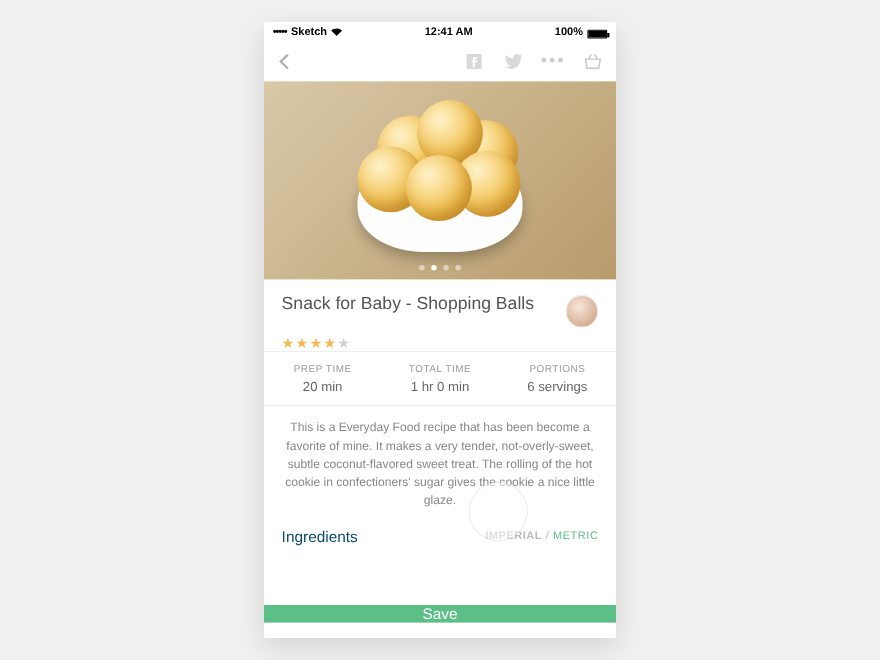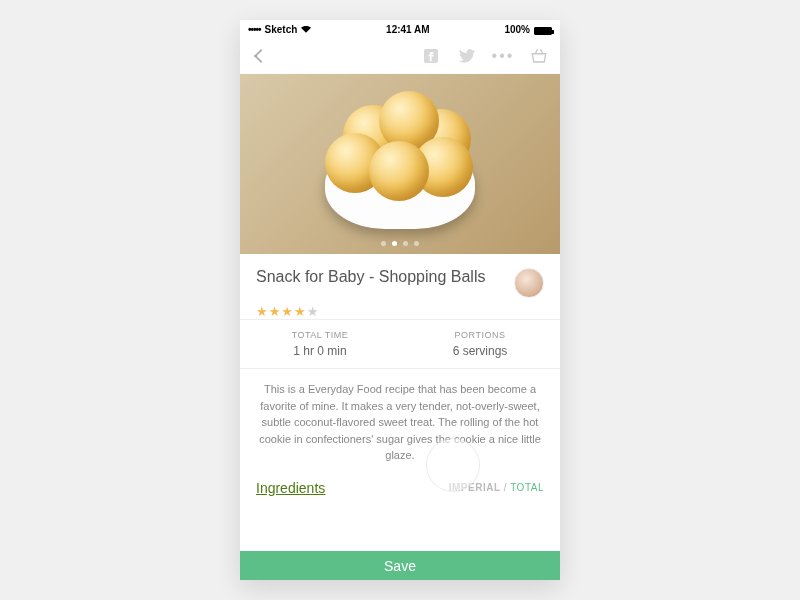--- a/index.html
+++ b/index.html
@@ -134,29 +134,30 @@
     color:#888;
     text-align:center;
   }
 
   .ingredients-row {
     display:flex;
     align-items:center;
     justify-content:space-between;
     padding: 4px 16px 8px;
   }
-  .ingredients-title { font-size:14px; color:#4d7c0f;text-decoration:underline; }
+  .ingredients-title { font-size:14px; color:#0c4a6e; }
   .unit-toggle { font-size:10px; letter-spacing:0.5px; }
   .unit-imperial { color:#bbb;font-weight:bold; }
   .unit-sep { color:#bbb; }
   .unit-metric { color:#5bbf87; }
 
   .bottom-bar {
     display:flex;
-    height:29px;
+    height:44px;
+    align-items:center;
   }
   .btn {
     flex:1;
     background:#5bbf87;
     color:#fff;
     font-size:14px;
     display:flex;
     align-items:center;
     justify-content:center;
     cursor:pointer;
@@ -241,35 +242,39 @@
     <div class="title-row">
       <div class="title">Snack for Baby - Shopping Balls</div>
       <div class="avatar"></div>
     </div>
     <div class="stars">
       <span class="star-on">★★★★</span><span class="star-off">★</span>
     </div>
 
     <div class="stats">
       <div class="stat">
+        <div class="stat-label">PREP TIME</div>
+        <div class="stat-value">20 min</div>
+      </div>
+      <div class="stat">
         <div class="stat-label">TOTAL TIME</div>
         <div class="stat-value">1 hr  0 min</div>
       </div>
       <div class="stat">
         <div class="stat-label">PORTIONS</div>
         <div class="stat-value">6 servings</div>
       </div>
     </div>
 
     <div class="desc">This is a Everyday Food recipe that has been become a favorite of mine. It makes a very tender, not-overly-sweet, subtle coconut-flavored sweet treat. The rolling of the hot cookie in confectioners' sugar gives the cookie a nice little glaze.</div>
 
     <div class="ingredients-row">
       <div class="ingredients-title">Ingredients</div>
       <div class="unit-toggle">
-        <span class="unit-imperial">IMPERIAL</span><span class="unit-sep"> / </span><span class="unit-metric">TOTAL</span>
+        <span class="unit-imperial">IMPERIAL</span><span class="unit-sep"> / </span><span class="unit-metric">METRIC</span>
       </div>
     </div>
   </div>
 
   <div class="ripple"></div>
 
   <div class="bottom-bar">
     <div class="btn">Save</div>
   </div>
 

